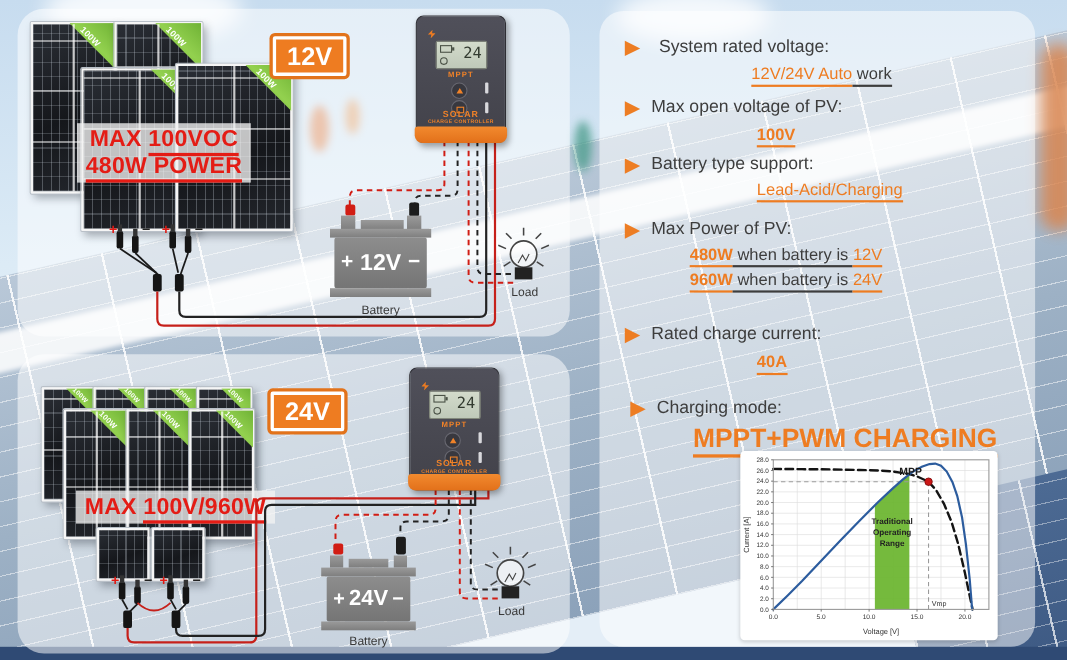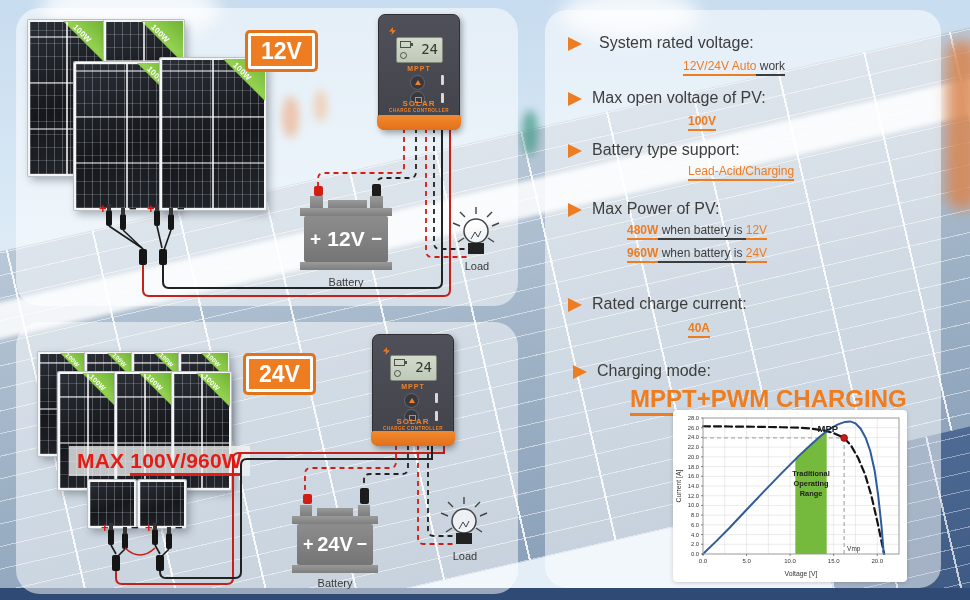--- a/index.html
+++ b/index.html
@@ -85,21 +85,21 @@
 
   
   svg.wires{position:absolute;left:0;top:0;pointer-events:none;}
   .lead{position:absolute;font-weight:800;font-size:13px;}
   .lead.p{color:#e01812;} .lead.m{color:#222;}
   .loadcap{position:absolute;color:#3a3a3a;font-size:11px;}
 
   
   .sp-arrow{position:absolute;width:0;height:0;border-left:14px solid #ED7D23;border-top:7px solid transparent;border-bottom:7px solid transparent;}
   .sp-label{position:absolute;color:#3d3d3d;font-size:16px;white-space:nowrap;}
-  .sp-val{position:absolute;font-size:12px;white-space:nowrap;}
+  .sp-val{position:absolute;font-size:15px;white-space:nowrap;}
   .o{color:#EE7C21;border-bottom:2px solid #EE7C21;padding-bottom:1px;}
   .ob{color:#EE7C21;font-weight:700;border-bottom:2px solid #EE7C21;padding-bottom:1px;}
   .g{color:#3d3d3d;border-bottom:2px solid #3d3d3d;padding-bottom:1px;}
   .sp-big{font-size:24px;font-weight:800;}
   #chartbox{position:absolute;left:128px;top:400px;width:234px;height:172px;background:#fff;border-radius:4px;box-shadow:0 1px 4px rgba(0,0,0,.18);}
 </style>
 </head>
 <body>
 
 <div id="stage">
@@ -132,20 +132,24 @@
       <div class="ribbon r-lg">
           <span>100W</span>
         </div>
       </div>
     <div class="panel split" style="left:144px;top:50px;width:102px;height:148px;">
       <div class="ribbon r-lg">
           <span>100W</span>
         </div>
       </div>
 
+    <div class="ovl" style="left:54px;top:104px;">
+      <div><span>MAX </span><span class="u">100VOC</span></div>
+      <div><span class="u">480W POWER</span></div>
+    </div>
 
     <svg class="wires" width="502" height="298" viewBox="0 0 502 298">
       <g fill="#151515">
         <rect x="90" y="202" width="6" height="16" rx="2"></rect>
           <rect x="104" y="206" width="6" height="16" rx="2"></rect>
         <rect x="138" y="202" width="6" height="16" rx="2"></rect>
           <rect x="152" y="206" width="6" height="16" rx="2"></rect>
         <rect x="91" y="196" width="4" height="7" fill="#333"></rect>
           <rect x="105" y="200" width="4" height="7" fill="#333"></rect>
         <rect x="139" y="196" width="4" height="7" fill="#333"></rect>

